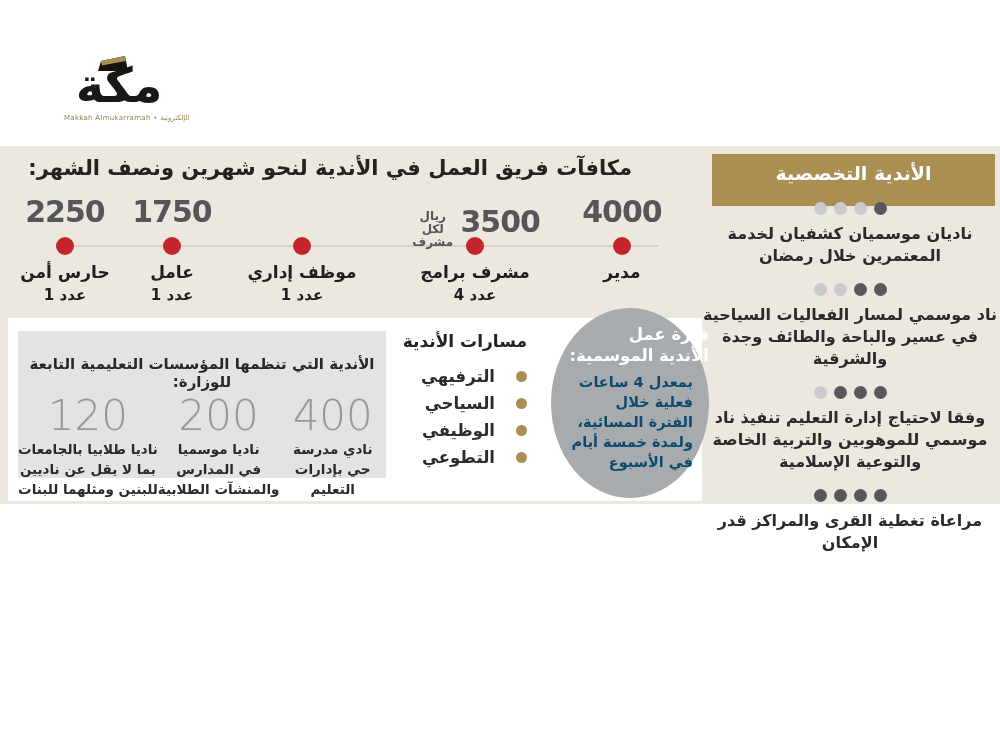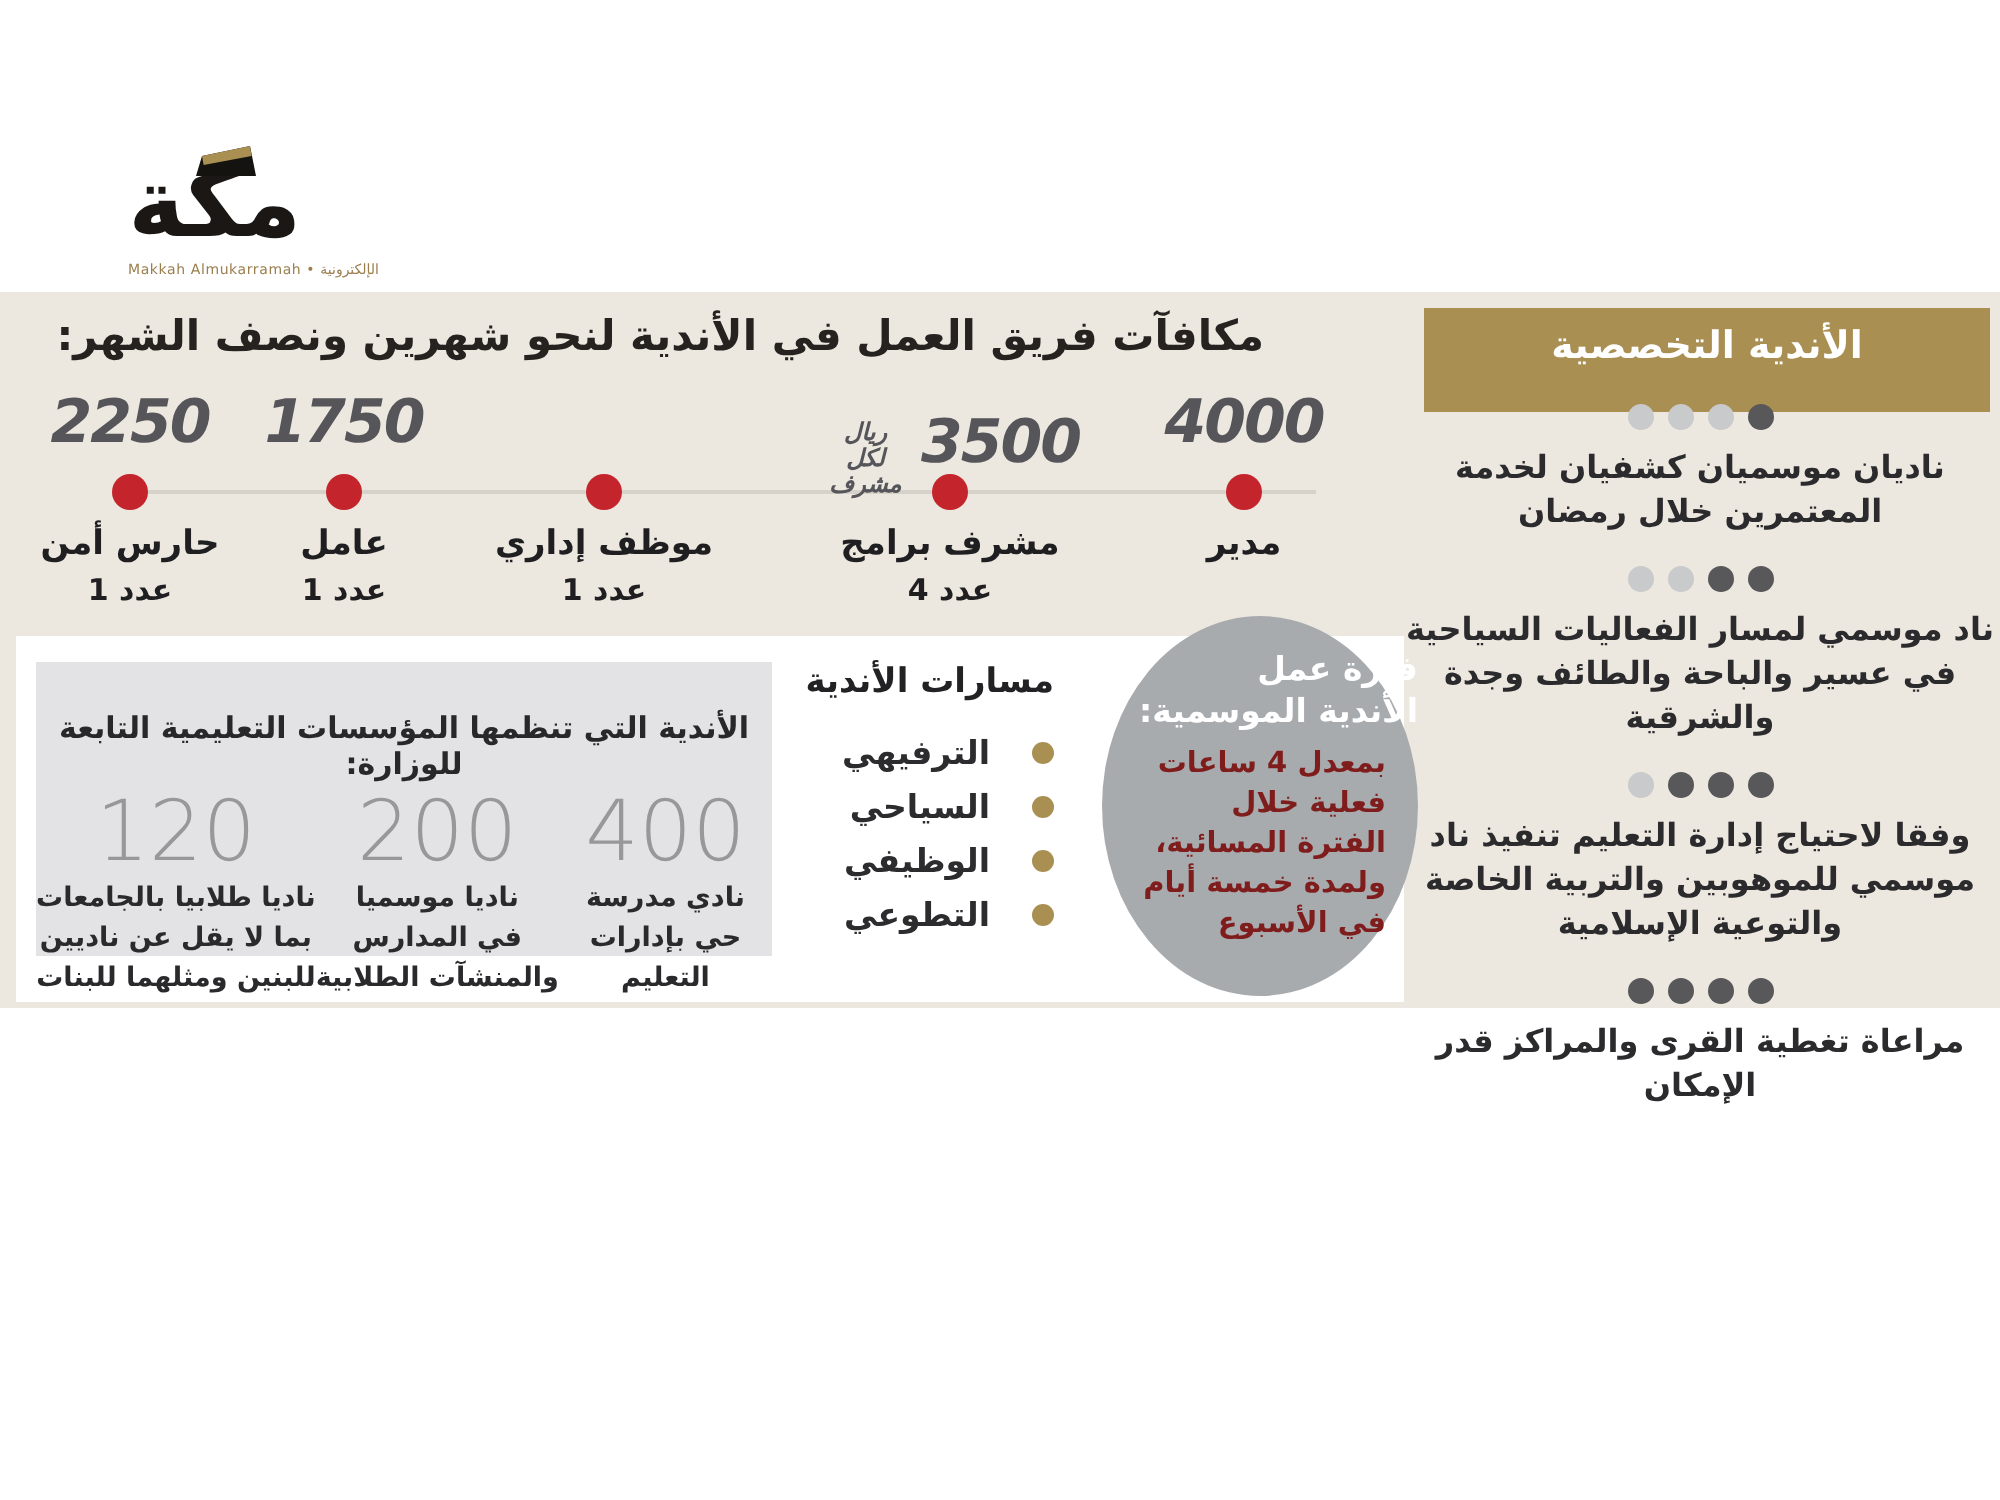--- a/index.html
+++ b/index.html
@@ -1,36 +1,36 @@
 <!DOCTYPE html>
 <html lang="ar"><head>
 <meta charset="utf-8">
 <style>
   * { margin:0; padding:0; box-sizing:border-box; }
   body { background:#fff; font-family:"DejaVu Sans", sans-serif; }
   .page { position:relative; width:1000px; height:750px; background:#ffffff; overflow:hidden; }
 
   
-  .logo { position:absolute; left:64px; top:76px; width:110px; text-align:left; }
+  .logo { position:absolute; left:64px; top:59px; width:110px; text-align:center; }
   .logo-word { font-size:48px; font-weight:900; color:#1a1715; line-height:1.1; letter-spacing:-2px; }
   .logo-kaaba { position:absolute; left:34px; top:-6px; }
   .logo-caption { margin-top:2px; font-size:7px; color:#9b7e4e; letter-spacing:0.3px; white-space:nowrap; }
 
   
   .band { position:absolute; left:0; top:146px; width:1000px; height:358px; background:#ece7df; }
 
   .main-title { position:absolute; top:10px; right:368px; direction:rtl; white-space:nowrap;
                 font-size:21px; font-weight:bold; color:#262220; }
 
   
   .tl-line { position:absolute; left:60px; top:99px; width:598px; height:2px; background:#d6d2ca; }
   .stop { position:absolute; top:48px; width:130px; height:130px; text-align:center; }
   .stop-0 { left:557px; } .stop-1 { left:410px; } .stop-2 { left:237px; }
   .stop-3 { left:107px; } .stop-4 { left:0px; }
-  .num-wrap { position:absolute; top:0; left:0; right:0; display:flex; justify-content:center; align-items:center; gap:5px;font-style:italic; }
+  .num-wrap { position:absolute; top:0; left:0; right:0; display:flex; justify-content:center; align-items:center; gap:5px; }
   .num { font-size:30px; font-weight:800; color:#55555a; letter-spacing:-1px; }
   .num-note { font-size:12px; font-weight:bold; color:#55555a; line-height:13px; text-align:center; direction:rtl;margin-top:16px; }
   .dot { position:absolute; top:43px; left:50%; transform:translateX(-50%);
          width:18px; height:18px; border-radius:50%; background:#c4242b; }
   .role { position:absolute; top:68px; left:0; right:0; direction:rtl; white-space:nowrap;
           font-size:17px; font-weight:bold; color:#1f1e20; }
   .count { position:absolute; top:92px; left:0; right:0; direction:rtl;
            font-size:15px; font-weight:bold; color:#1f1e20; }
 
   
@@ -48,21 +48,21 @@
   .tracks { position:absolute; right:473px; top:185px; width:130px; direction:rtl; }
   .t-head { font-size:17px; font-weight:bold; color:#222124; margin-bottom:16px; text-align:right; }
   .t-item { display:flex; align-items:center; gap:21px; margin-bottom:8px; }
   .t-bullet { width:11px; height:11px; border-radius:50%; background:#a98f52; flex:0 0 auto; }
   .t-label { font-size:16.5px; font-weight:bold; color:#2c2b2e; }
 
   
   .circle { position:absolute; left:551px; top:162px; width:158px; height:190px;
             border-radius:50%; background:#a8abae; text-align:right; padding-top:16px; z-index:3; }
   .c-title { direction:rtl; color:#ffffff; font-size:16.5px; font-weight:bold; line-height:21px; }
-  .c-body { direction:rtl; color:#7f1d1d; font-size:14.5px; font-weight:bold; line-height:20px;
+  .c-body { direction:rtl; color:#0c4a6e; font-size:14.5px; font-weight:bold; line-height:20px;
             padding:6px 16px 0; }
 
   
   .sb-header { position:absolute; left:712px; top:8px; width:283px; height:52px; background:#a98f52;
                color:#fff; font-size:19px; font-weight:bold; text-align:center; line-height:38px; direction:rtl; }
   .sb-list { position:absolute; left:702px; top:56px; width:296px; direction:rtl; text-align:center; }
   .sb-item { margin-bottom:16px; }
   .sb-dots { display:flex; justify-content:center; gap:7px; margin-bottom:8px; }
   .sdot { width:13px; height:13px; border-radius:50%; background:#c9cacc; }
   .sdot.dark { background:#58585a; }

